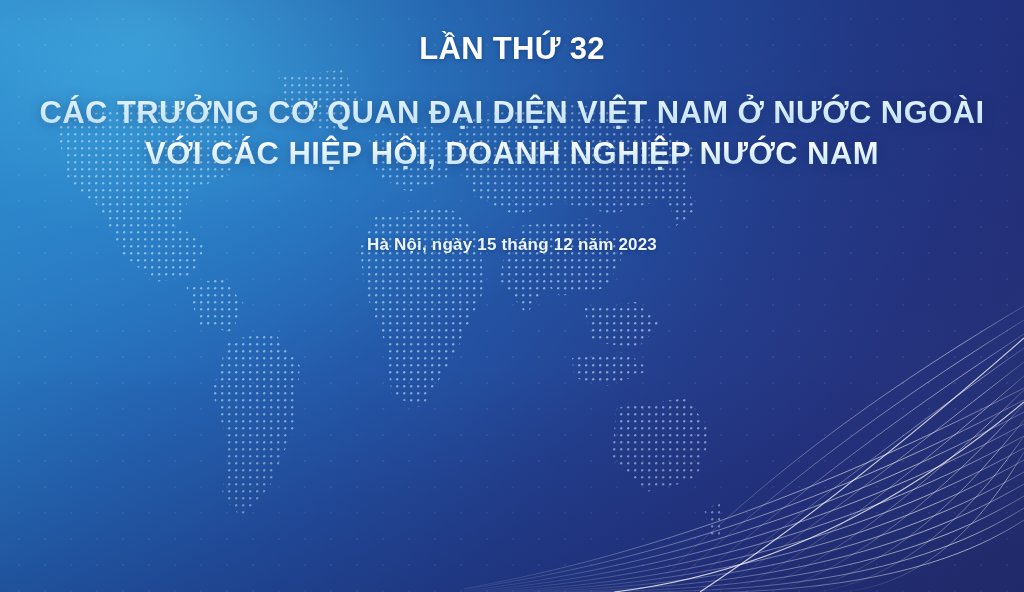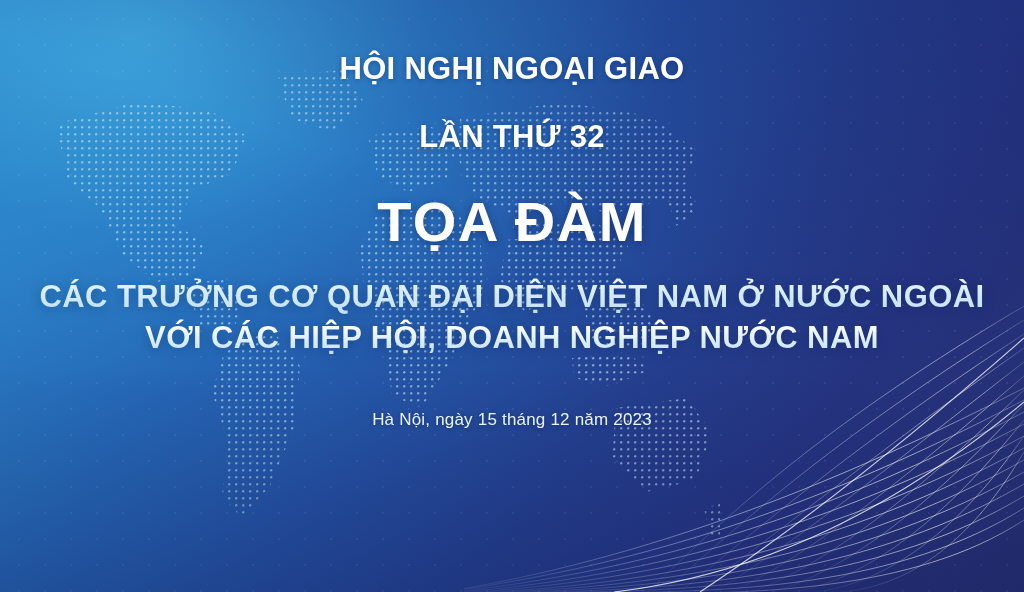--- a/index.html
+++ b/index.html
@@ -120,24 +120,24 @@
     -webkit-background-clip: text;
     background-clip: text;
     color: transparent;
     -webkit-text-fill-color: transparent;
     filter: drop-shadow(0 2px 6px rgba(8,30,85,0.38));
   }
   #subtitle-line1 { padding-top: 24px; }
   #subtitle-line2 { padding-top: 0px; }
 
   #date-line {
-    margin: 5px;
+    margin: 14px;
     padding-top: 46px;
     color: #eaf4fd;
-    font-weight: 400;
+    font-weight: 700;
     font-size: 17px;
     line-height: 22px;
     letter-spacing: 0.2px;
     text-shadow: 0 1px 4px rgba(8,30,85,0.45);
   }
 </style>
 </head>
 <body>
 
 <div id="banner">
@@ -234,24 +234,22 @@
         <path d="M376 300 C 430 296, 498 266, 560 160"></path>
       </g>
       <g fill="none" stroke="#ffffff" stroke-opacity="0.75" stroke-width="1.15">
         <path d="M150 300 C 300 282, 430 218, 560 110"></path>
         <path d="M236 300 C 330 238, 430 160, 560 46"></path>
       </g>
     </svg>
   </div>
 
   <div id="content">
-    <h2 class="eyebrow" id="eyebrow-line1">HỘI NGHỊ NGOẠI GIAO</h2>
     <h2 class="eyebrow" id="eyebrow-line2">LẦN THỨ 32</h2>
 
-    <h1 id="main-title">TỌA ĐÀM</h1>
 
     <p class="subtitle" id="subtitle-line1">CÁC TRƯỞNG CƠ QUAN ĐẠI DIỆN VIỆT NAM Ở NƯỚC NGOÀI</p>
     <p class="subtitle" id="subtitle-line2">VỚI CÁC HIỆP HỘI, DOANH NGHIỆP NƯỚC NAM</p>
 
     <p id="date-line">Hà Nội, ngày 15 tháng 12 năm 2023</p>
   </div>
 
 </div>
 
 </body></html>

